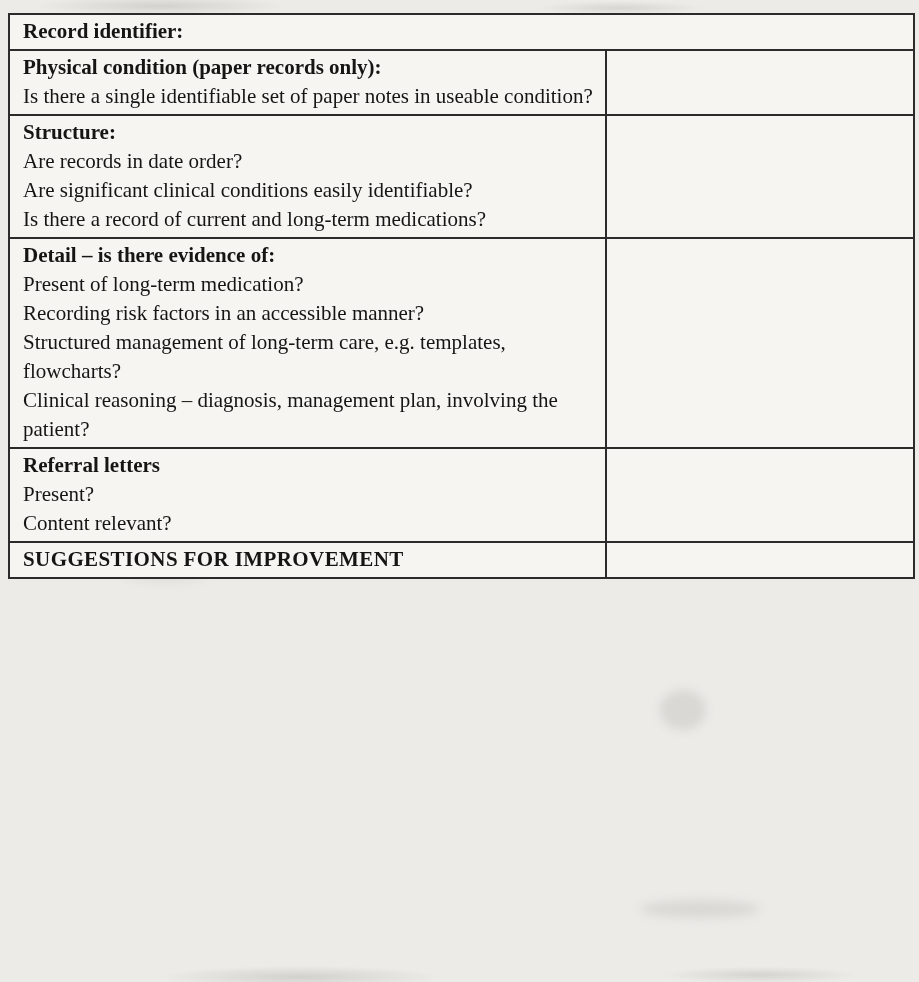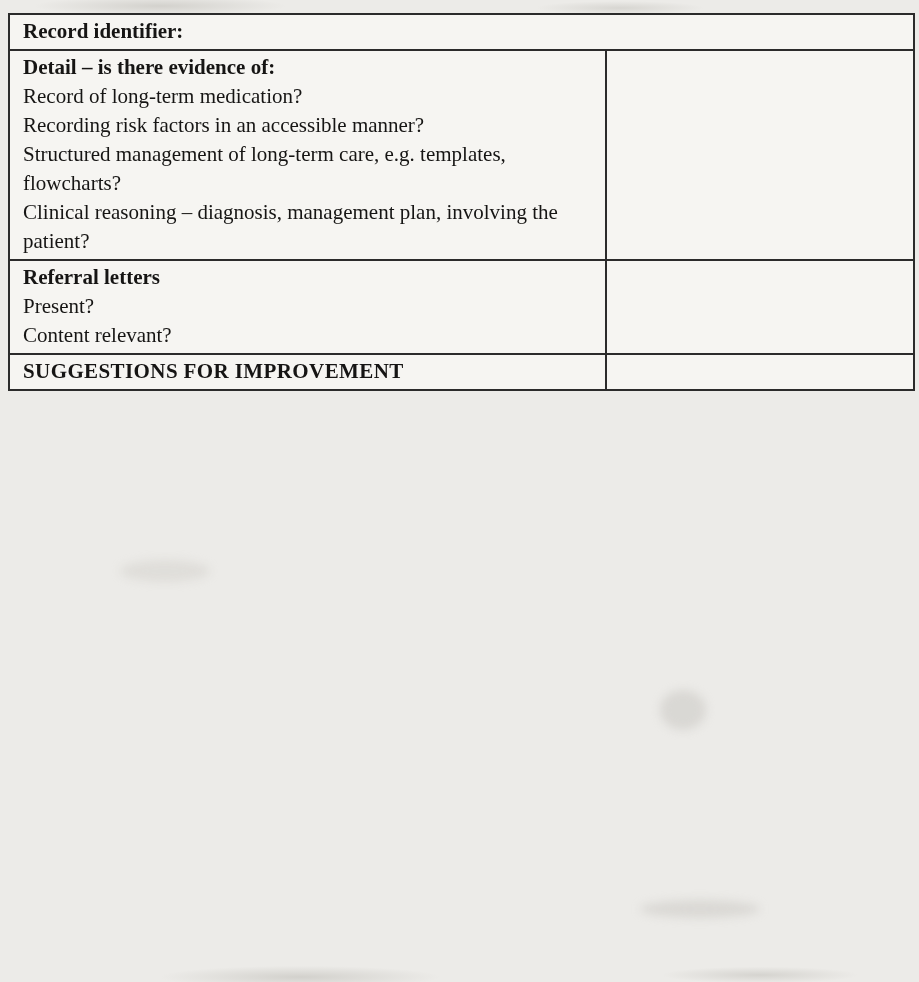--- a/index.html
+++ b/index.html
@@ -80,28 +80,44 @@
     <colgroup>
       <col style="width:597px">
       <col style="width:308px">
     </colgroup>
     <tbody>
 
       <tr>
         <td class="identifier" colspan="2">Record identifier:</td>
       </tr>
 
+      <tr>
+        <td class="crit">
+          <div class="h">Physical condition (paper records only):</div>
+          <div class="q">Is there a single identifiable set of paper notes in useable condition?</div>
+        </td>
+        <td class="ans"></td>
+      </tr>
 
+      <tr>
+        <td class="crit">
+          <div class="h">Structure:</div>
+          <div class="q">Are records in date order?</div>
+          <div class="q">Are significant clinical conditions easily identifiable?</div>
+          <div class="q">Is there a record of current and long-term medications?</div>
+        </td>
+        <td class="ans"></td>
+      </tr>
 
 
 
       <tr>
         <td class="crit">
           <div class="h">Detail – is there evidence of:</div>
-          <div class="q">Record of long-term medication?</div>
+          <div class="q">Present of long-term medication?</div>
           <div class="q">Recording risk factors in an accessible manner?</div>
           <div class="q">Structured management of long-term care, e.g. templates, flowcharts?</div>
           <div class="q">Clinical reasoning – diagnosis, management plan, involving the patient?</div>
         </td>
         <td class="ans"></td>
       </tr>
 
       <tr>
         <td class="crit">
           <div class="h">Referral letters</div>

